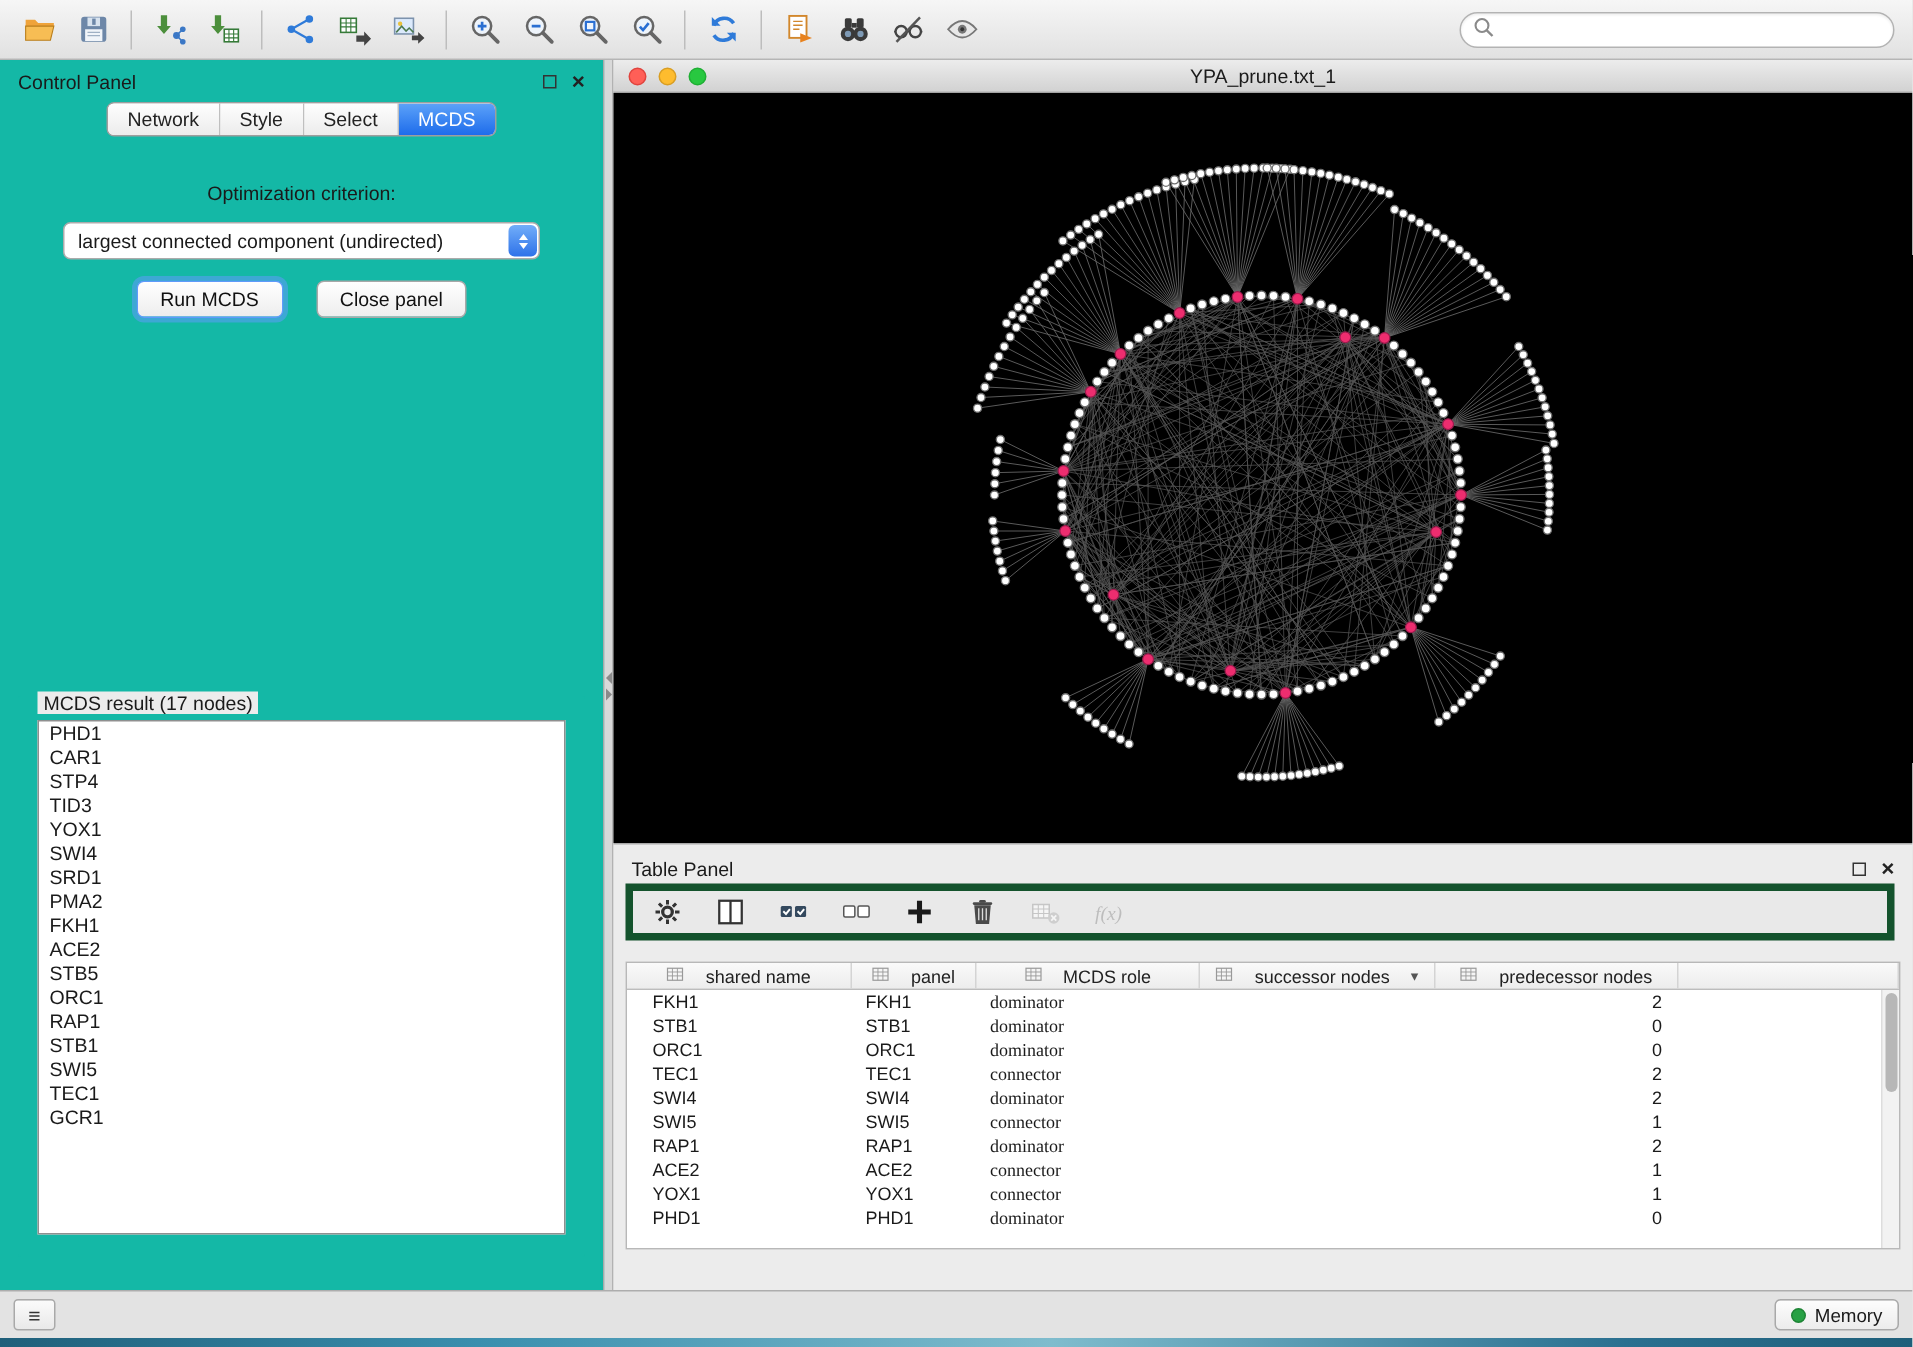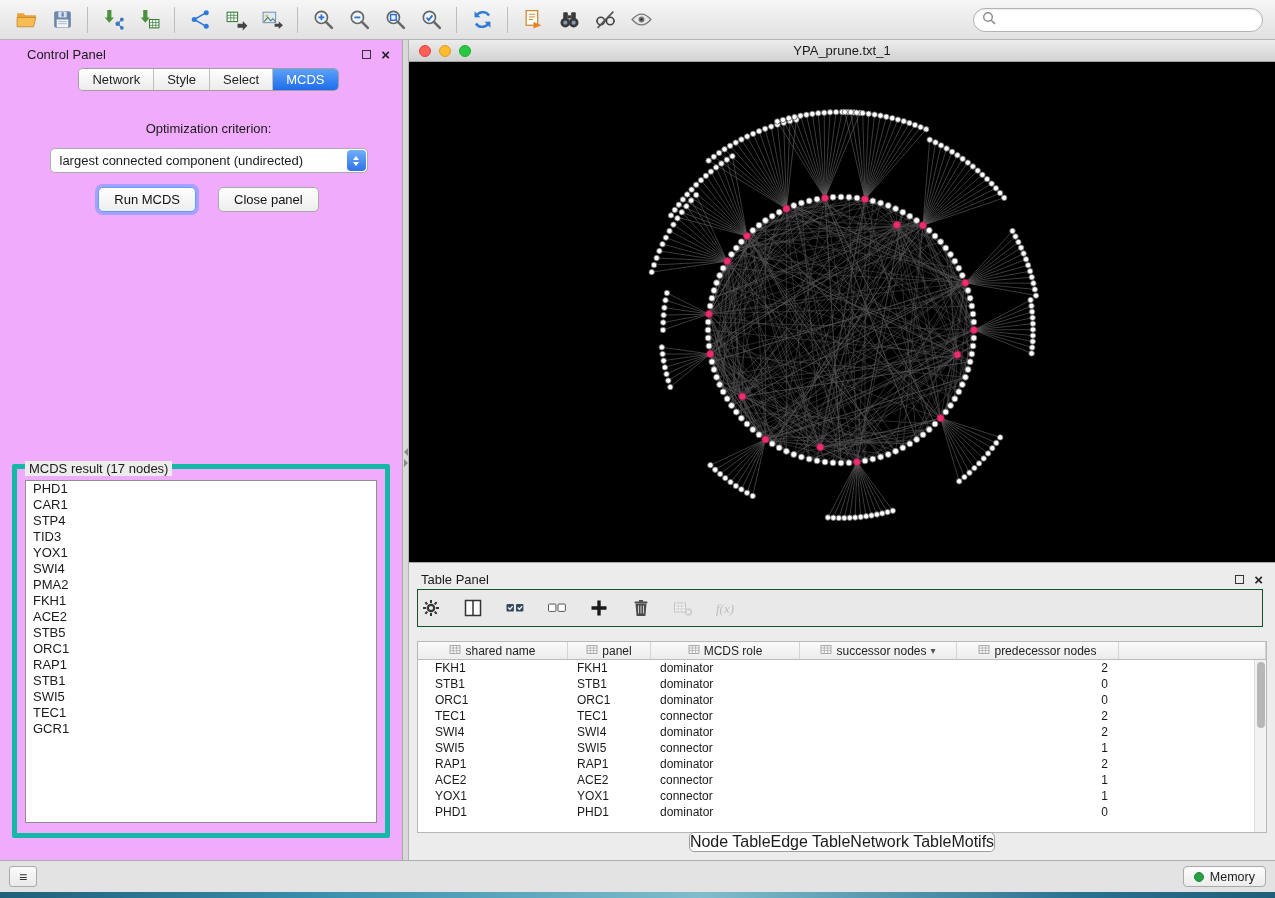--- a/index.html
+++ b/index.html
@@ -11,21 +11,21 @@
     background:linear-gradient(#f6f6f6,#e1e1e1); border-bottom:1px solid #b5b5b5;
     display:flex; align-items:center; padding:0 8px; }
   .tb-btn { width:36px; height:30px; display:flex; align-items:center; justify-content:center; border-radius:4px; }
   .tb-sep { width:1px; height:26px; background:#bdbdbd; margin:0 7px; }
   .searchbox { position:absolute; right:12px; top:8px; width:290px; height:24px; background:#fff;
     border:1px solid #b3b3b3; border-radius:12px; display:flex; align-items:center; padding:0 8px; gap:5px;
     box-shadow:inset 0 1px 2px rgba(0,0,0,.08); }
   .searchbox input { border:none; outline:none; flex:1; font-size:13px; font-family:inherit; background:transparent; }
 
   
-  .control-panel { position:absolute; left:0; top:40px; width:403px; bottom:38px; background:#f0abfc; border-right:1px solid #a9a9a9;padding-left:15px; }
+  .control-panel { position:absolute; left:0; top:40px; width:403px; bottom:38px; background:#14b8a6; border-right:1px solid #a9a9a9; }
   .cp-header { height:28px; display:flex; align-items:center; padding:0 12px; font-size:13px; }
   .hdr-icons { margin-left:auto; display:flex; align-items:center; gap:10px; }
   .float-ic { width:9px; height:9px; border:1.4px solid #333; display:inline-block; }
   .close-ic { font-size:15px; font-weight:bold; color:#222; line-height:1; }
   .seg { display:flex; justify-content:center; }
   .seg-inner { display:inline-flex; border:1px solid #9e9e9e; border-radius:5px; overflow:hidden; background:#fff; }
   .seg .tab { padding:3px 13px; font-size:13px; background:linear-gradient(#fefefe,#ececec); border-right:1px solid #bfbfbf; color:#222; }
   .seg .tab:last-child { border-right:none; }
   .seg .tab.active { background:linear-gradient(#5ca2f9,#1e6ceb); color:#fff; }
   .opt-label { text-align:center; margin-top:30px; font-size:13px; }
@@ -61,34 +61,34 @@
   .tl { width:12px; height:12px; border-radius:50%; display:inline-block; }
   .tl.red { background:#ff5f57; border:1px solid #e0443e; }
   .tl.yellow { background:#febc2e; border:1px solid #d99e23; }
   .tl.green { background:#28c840; border:1px solid #1faf34; }
   .nw-canvas { position:absolute; top:22px; left:0; right:0; bottom:0; background:#000; }
 
   
   .table-panel { position:absolute; left:409px; right:0; top:562px; bottom:38px; background:#ececec; border-top:1px solid #a9a9a9; }
   .tp-header { height:24px; display:flex; align-items:center; padding:16px 12px; font-size:13px; }
   .tp-toolbar { position:absolute; top:26px; left:8px; right:12px; height:38px; background:#e9e9e9;
-    border:1px solid #14532d; display:flex; align-items:center; padding:0 0; gap:16px; }
+    border:5px solid #14532d; display:flex; align-items:center; padding:0 10px; gap:16px; }
   .tp-tbtn { width:26px; height:26px; display:flex; align-items:center; justify-content:center; }
   .tp-tbtn.disabled { opacity:.55; }
   .tp-table { position:absolute; top:78px; left:8px; right:8px; height:192px; background:#fff; border:1px solid #b8b8b8; overflow:hidden; }
   .tp-thead { display:grid; grid-template-columns:150px 83px 149px 157px 162px 1fr; height:18px;
     background:linear-gradient(#fafafa,#ececec); border-bottom:1px solid #bcbcbc; }
-  .th-cell { display:flex; align-items:center; justify-content:center; gap:4px; font-size:12px; color:#222;
+  .th-cell { display:flex; align-items:center; justify-content:center; gap:14px; font-size:12px; color:#222;
     border-right:1px solid #d4d4d4; overflow:hidden; }
   .th-cell .chev { font-size:10px; color:#555; }
   .tp-row { display:grid; grid-template-columns:150px 83px 149px 157px 162px 1fr; height:16px; }
   .td { font-size:12px; line-height:16px; white-space:nowrap; overflow:hidden; }
   .td.c0 { padding-left:17px; }
   .td.c1 { padding-left:9px; }
-  .td.c2 { padding-left:9px; }
+  .td.c2 { padding-left:9px;font-family:Liberation Serif, serif; }
   .td.c3 { text-align:right; padding-right:15px;margin-top:42px; }
   .td.c4 { text-align:right; padding-right:11px; }
   .tp-scrollbar { position:absolute; right:0; top:18px; bottom:0; width:12px; background:#f2f2f2; border-left:1px solid #ddd; }
   .tp-scrollbar .thumb { width:8px; height:66px; margin:2px auto 0; background:#b7b7b7; border-radius:4px; }
   .tp-tabs { position:absolute; bottom:8px; left:0; right:0; display:flex; justify-content:center; }
 
   
   .status-bar { position:absolute; left:0; right:0; bottom:6px; height:32px; background:#e3e3e3; border-top:1px solid #adadad;
     display:flex; align-items:center; padding:0 9px; }
   .sb-left-btn { width:28px; height:21px; border:1px solid #a9a9a9; border-radius:3px; background:linear-gradient(#fbfbfb,#e9e9e9);
@@ -272,20 +272,21 @@
   </div>
   <div class="groupbox">
     <span class="legend">MCDS result (17 nodes)</span>
     <div class="result-list" id="result-list">
         <div class="item">PHD1</div>
         <div class="item">CAR1</div>
         <div class="item">STP4</div>
         <div class="item">TID3</div>
         <div class="item">YOX1</div>
         <div class="item">SWI4</div>
+        <div class="item">SRD1</div>
         <div class="item">PMA2</div>
         <div class="item">FKH1</div>
         <div class="item">ACE2</div>
         <div class="item">STB5</div>
         <div class="item">ORC1</div>
         <div class="item">RAP1</div>
         <div class="item">STB1</div>
         <div class="item">SWI5</div>
         <div class="item">TEC1</div>
         <div class="item">GCR1</div>
@@ -1276,28 +1277,20 @@
           <div class="td c2">dominator</div>
           <div class="td c3">18</div>
           <div class="td c4">0</div>
           <div class="td"></div>
         </div>
       </div>
     <div class="tp-scrollbar">
         <div class="thumb"></div>
       </div>
   </div>
-  <div class="tp-tabs">
-    <span class="seg-inner" id="tp-tabs">
-        <span class="tab active">Node Table</span>
-        <span class="tab">Edge Table</span>
-        <span class="tab">Network Table</span>
-        <span class="tab">Motifs</span>
-      </span>
-  </div>
 </div>
 
 <div class="status-bar">
   <div class="sb-left-btn">
       <span>≡</span>
     </div>
   <div class="memory-btn">
     <span class="dot"></span>
     <span>Memory</span>
   </div>

